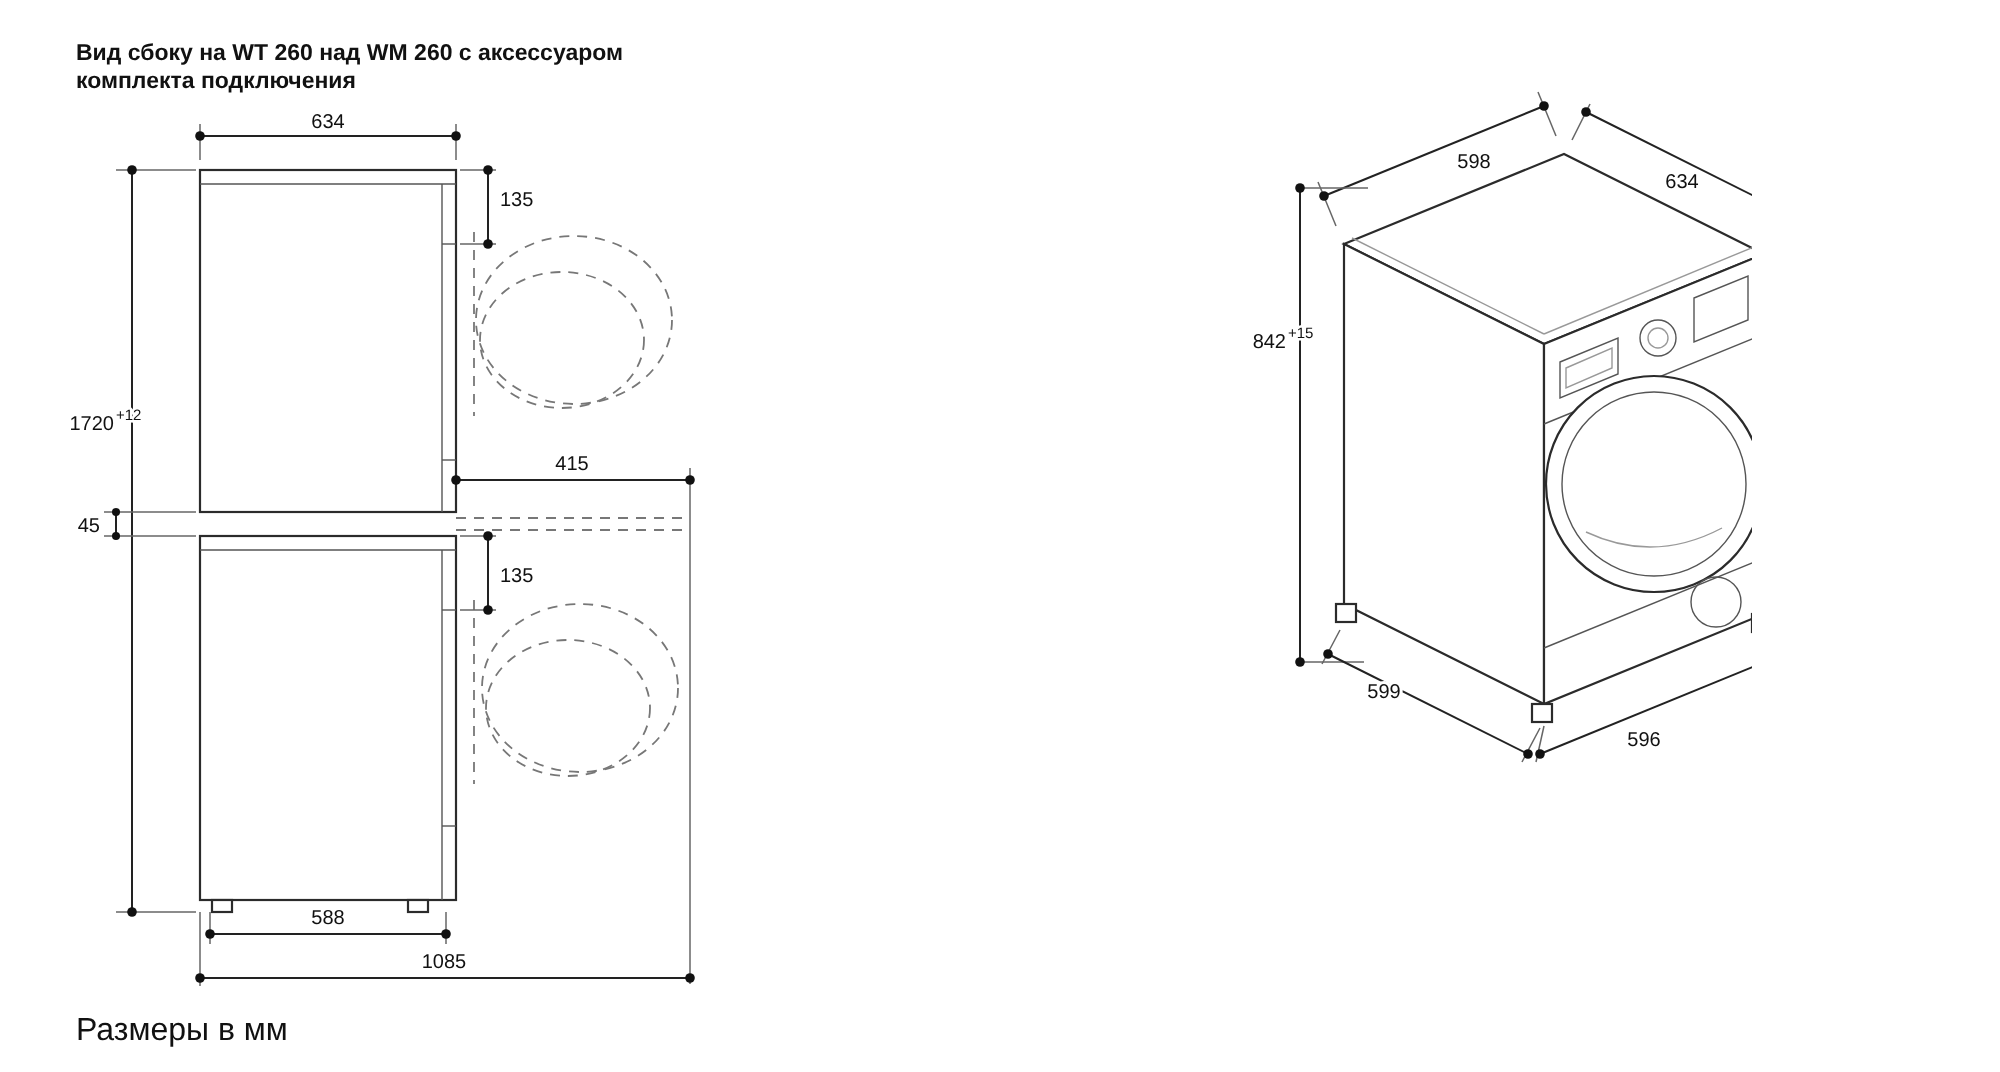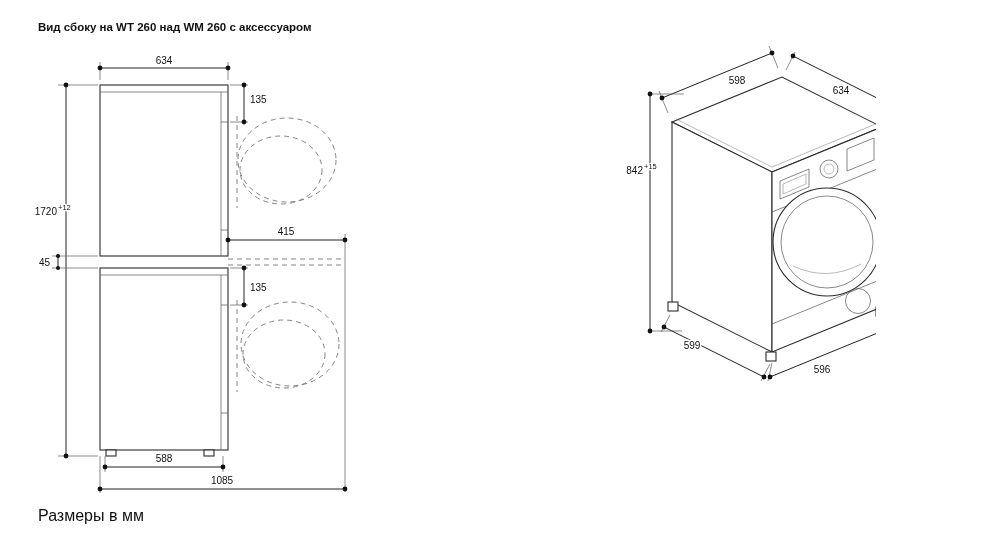--- a/index.html
+++ b/index.html
@@ -21,20 +21,21 @@
   .dim-sup{font-family:"Liberation Sans",sans-serif;font-size:7.5px;fill:#111;
     paint-order:stroke;stroke:#fff;stroke-width:2.5px;stroke-linejoin:round;}
 </style>
 </head>
 <body>
 
 <div class="canvas">
 
   <div class="title">
     <div>Вид сбоку на WT 260 над WM 260 с аксессуаром</div>
+    <div>комплекта подключения</div>
   </div>
 
   <svg class="drawing" width="1000" height="536" viewBox="0 0 1000 536">
 
     <g>
 
       <g>
         <rect class="edge" x="100" y="85" width="128" height="171"></rect>
         <line class="thin" x1="100" y1="92" x2="228" y2="92"></line>
         <line class="thin" x1="221" y1="92" x2="221" y2="256"></line>

